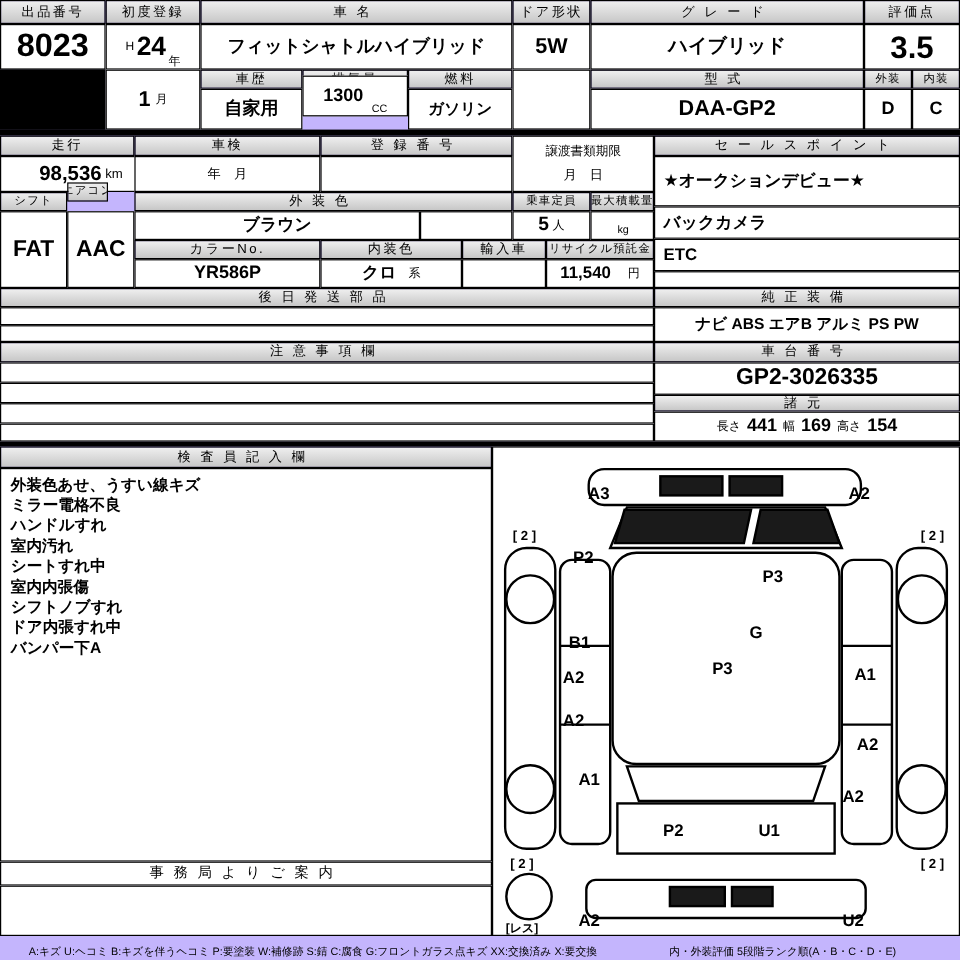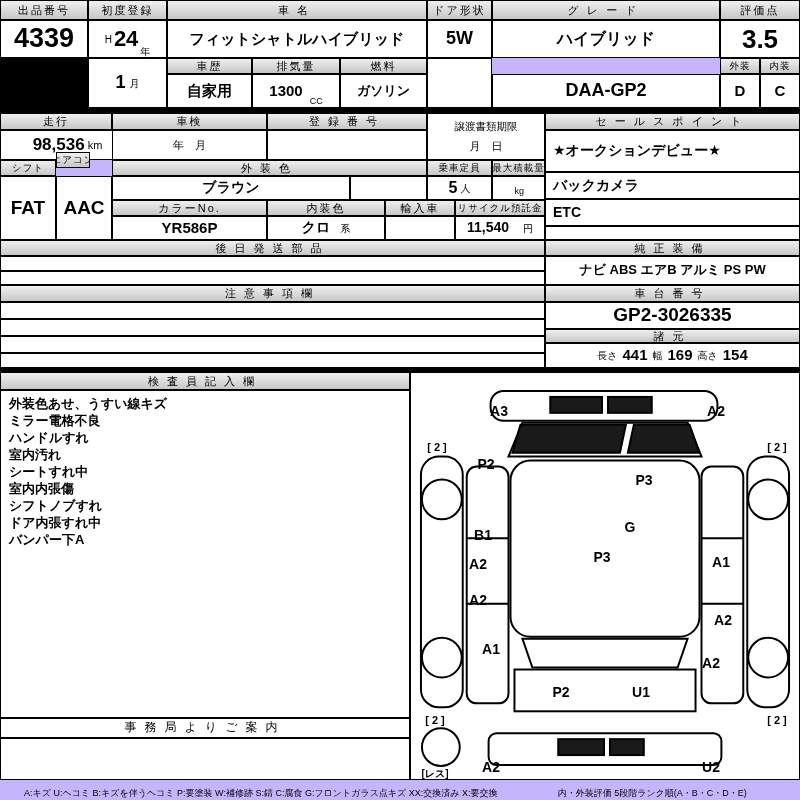--- a/index.html
+++ b/index.html
@@ -35,45 +35,46 @@
 
 <div class="sheet">
 
   <div class="cell hdr" style="left:0;top:0;width:88px;height:20px">出品番号</div>
   <div class="cell hdr" style="left:88px;top:0;width:79px;height:20px">初度登録</div>
   <div class="cell hdr wide" style="left:167px;top:0;width:260px;height:20px">車名</div>
   <div class="cell hdr" style="left:427px;top:0;width:65px;height:20px">ドア形状</div>
   <div class="cell hdr wide" style="left:492px;top:0;width:228px;height:20px">グレード</div>
   <div class="cell hdr" style="left:720px;top:0;width:80px;height:20px">評価点</div>
 
-  <div class="cell v" style="left:0;top:20px;width:88px;height:38px;font-size:27px">4339</div>
+  <div class="cell v" style="left:0;top:20px;width:88px;height:38px;font-size:27px">8023</div>
   <div class="cell" style="left:88px;top:20px;width:79px;height:38px;gap:2px">
     <span class="small">H</span>
     <span class="v" style="font-size:22px">24</span>
     <span class="small" style="align-self:flex-end">年</span>
   </div>
   <div class="cell v" style="left:167px;top:20px;width:260px;height:38px;font-size:15px">フィットシャトルハイブリッド</div>
   <div class="cell v" style="left:427px;top:20px;width:65px;height:38px;font-size:18px">5W</div>
   <div class="cell v" style="left:492px;top:20px;width:228px;height:38px;font-size:16px">ハイブリッド</div>
   <div class="cell v" style="left:720px;top:20px;width:80px;height:38px;font-size:26px">3.5</div>
 
   <div class="cell black" style="left:0;top:58px;width:88px;height:50px"></div>
   <div class="cell" style="left:88px;top:58px;width:79px;height:50px;gap:4px">
     <span class="v" style="font-size:18px">1</span>
     <span class="small">月</span>
   </div>
   <div class="cell hdr" style="left:167px;top:58px;width:85px;height:16px">車歴</div>
   <div class="cell hdr" style="left:252px;top:58px;width:88px;height:16px">排気量</div>
   <div class="cell hdr" style="left:340px;top:58px;width:87px;height:16px">燃料</div>
   <div class="cell" style="left:427px;top:58px;width:65px;height:50px"></div>
+  <div class="cell hdr wide" style="left:492px;top:58px;width:228px;height:16px">型式</div>
   <div class="cell hdr sm" style="left:720px;top:58px;width:40px;height:16px">外装</div>
   <div class="cell hdr sm" style="left:760px;top:58px;width:40px;height:16px">内装</div>
 
   <div class="cell v" style="left:167px;top:74px;width:85px;height:34px;font-size:15px">自家用</div>
-  <div class="cell" style="left:252px;top:74px;width:88px;height:34px;gap:7px">
+  <div class="cell" style="left:252px;top:63px;width:88px;height:34px;gap:7px">
     <span class="v" style="font-size:15px">1300</span>
     <span style="font-size:9px;align-self:flex-end">CC</span>
   </div>
   <div class="cell v" style="left:340px;top:74px;width:87px;height:34px;font-size:13px">ガソリン</div>
   <div class="cell v" style="left:492px;top:74px;width:228px;height:34px;font-size:18px">DAA-GP2</div>
   <div class="cell v" style="left:720px;top:74px;width:40px;height:34px;font-size:15px">D</div>
   <div class="cell v" style="left:760px;top:74px;width:40px;height:34px;font-size:15px">C</div>
 
   <div class="sep" style="left:0;top:108px;width:800px;height:5px"></div>
 

